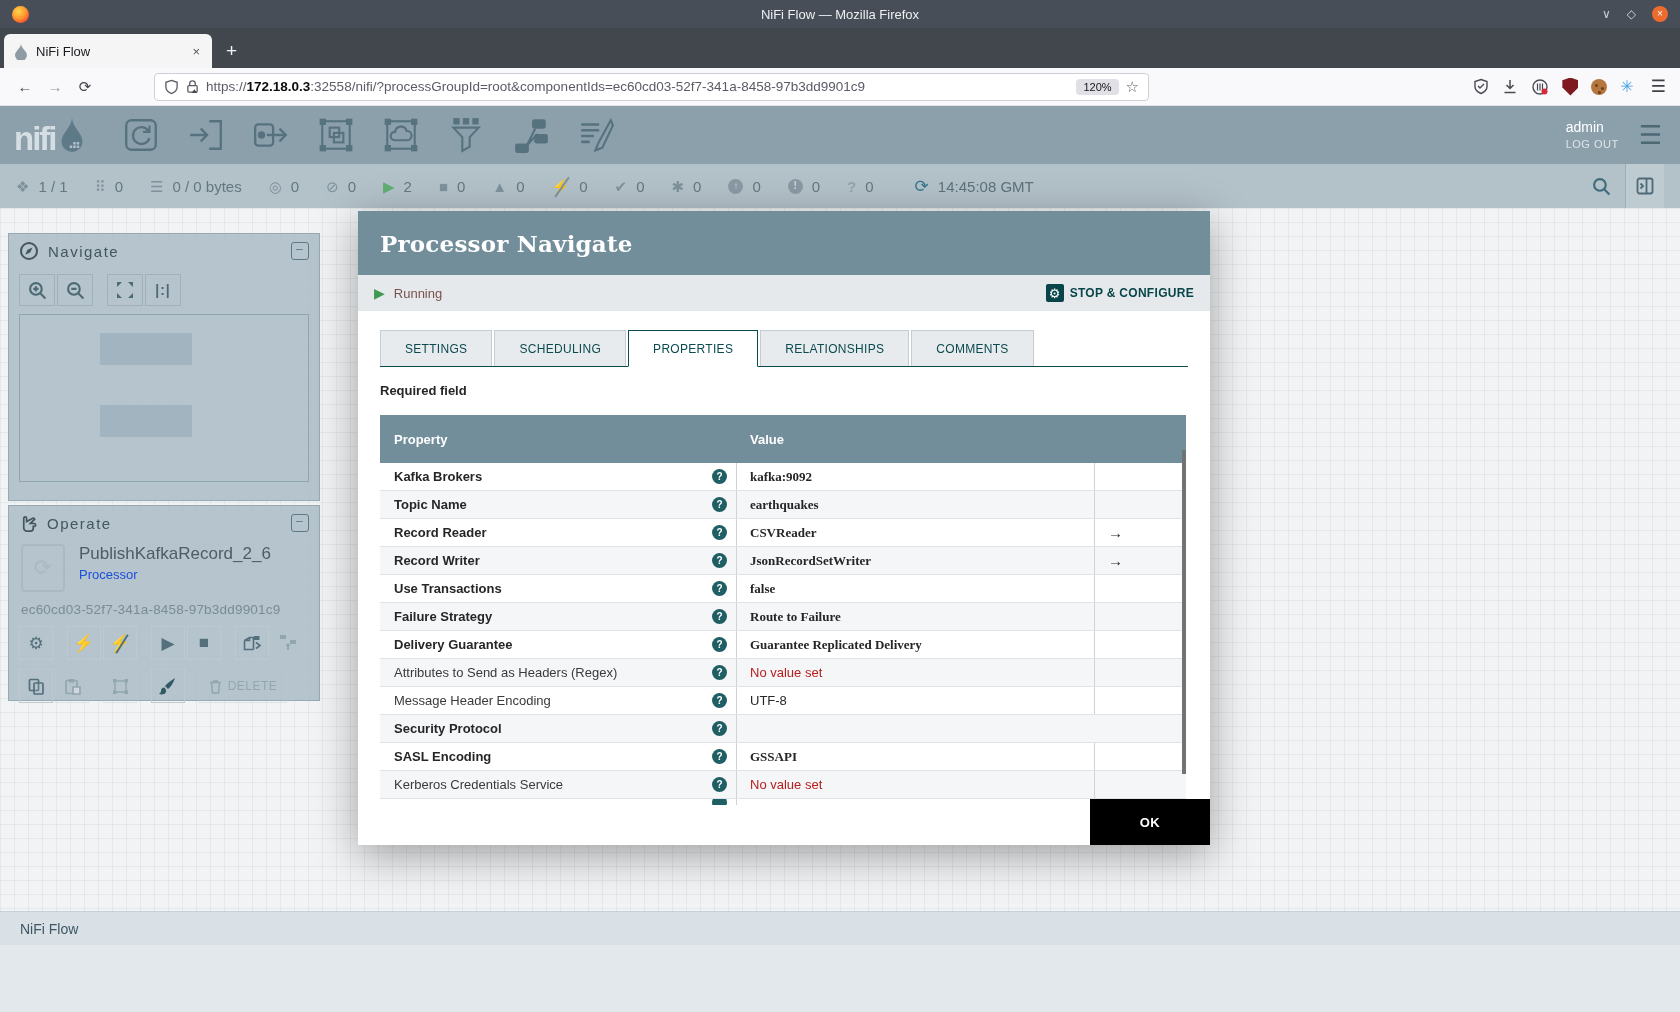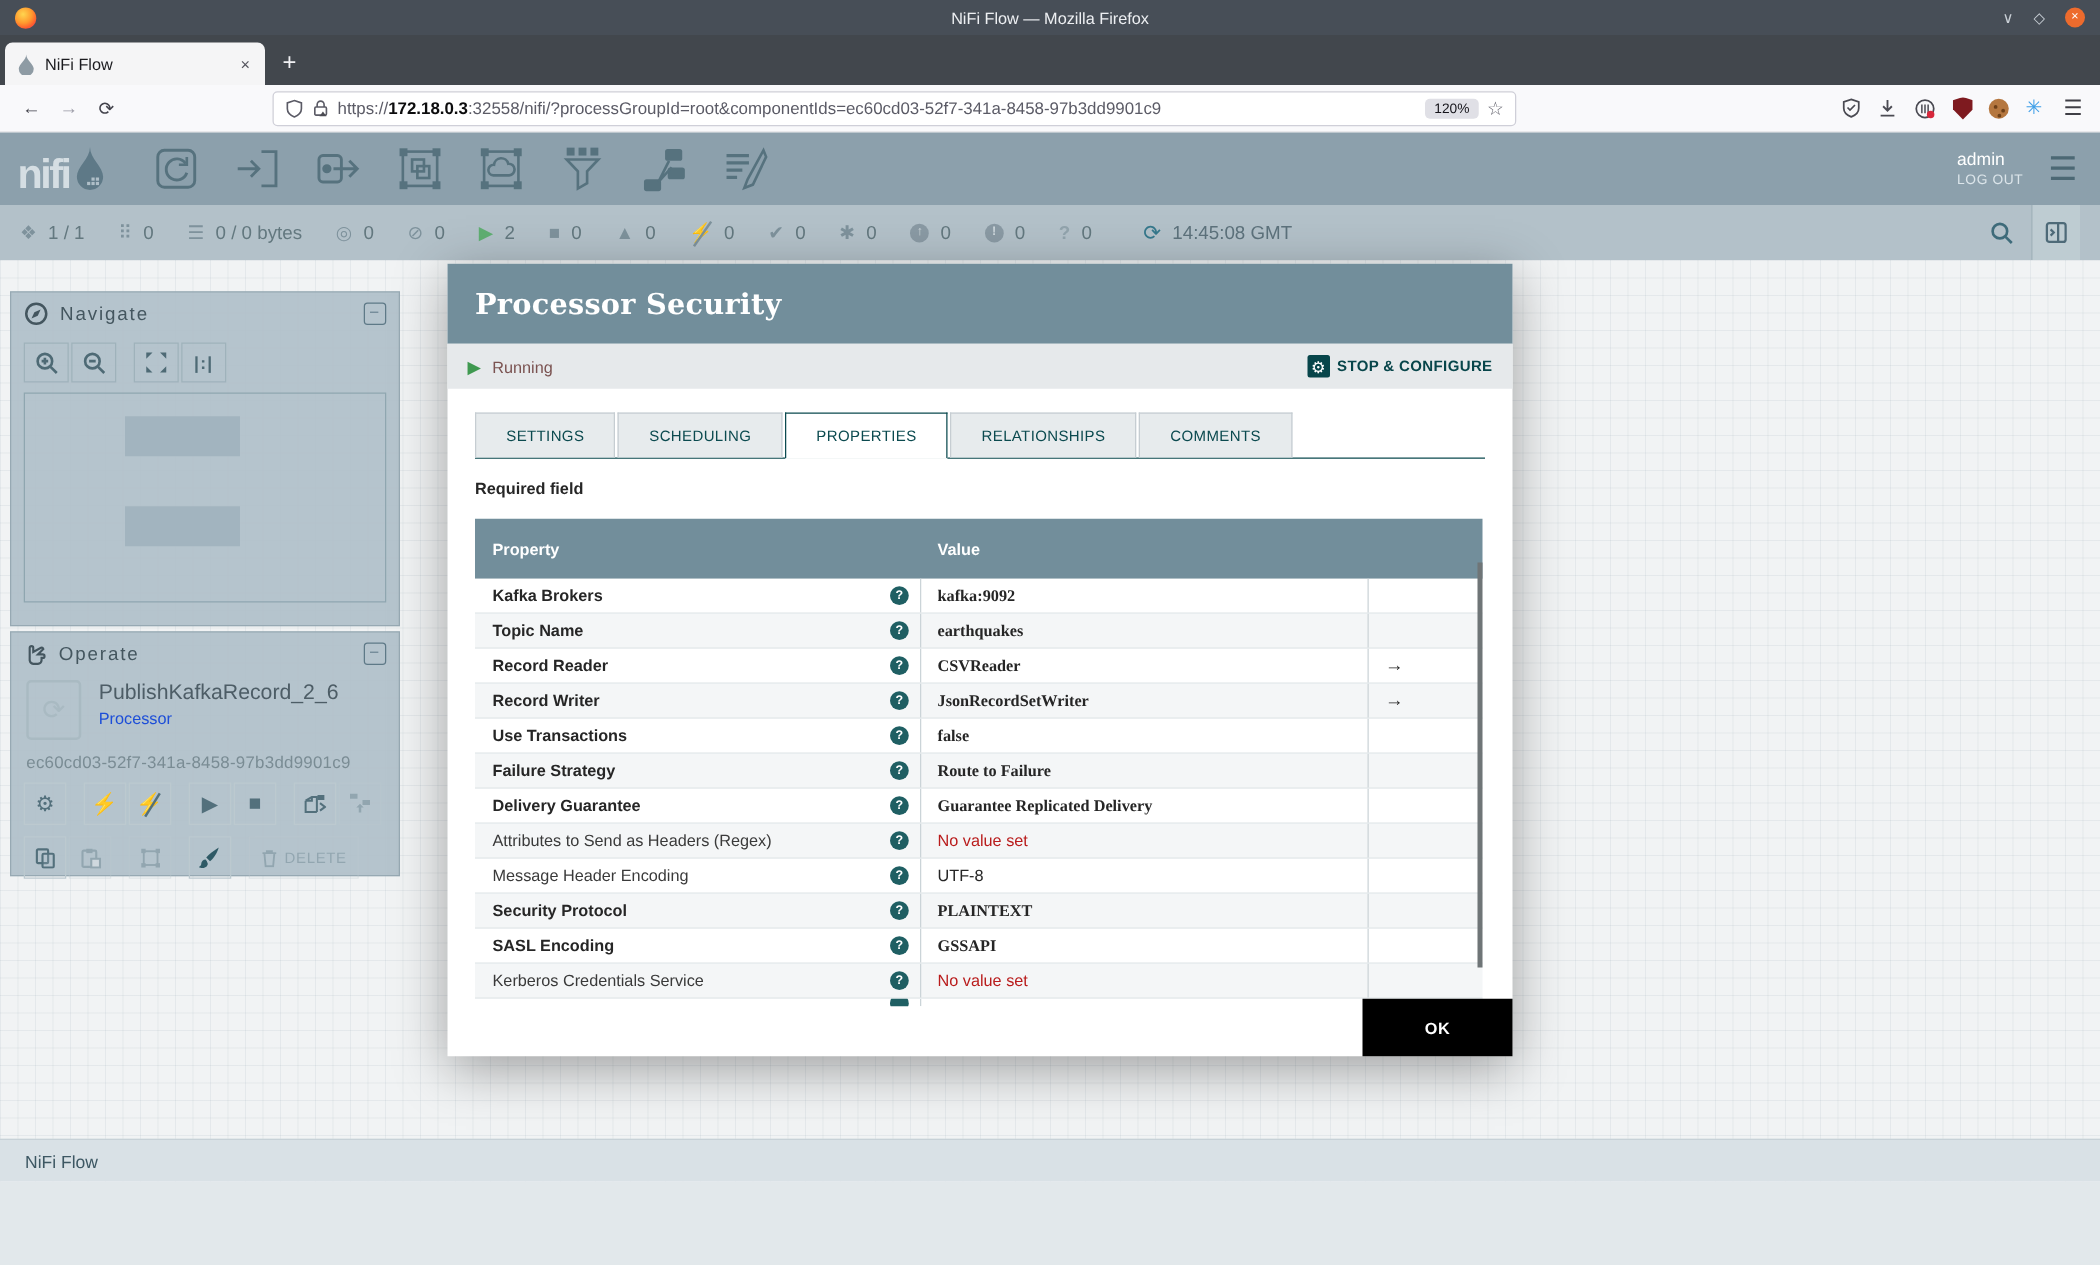--- a/index.html
+++ b/index.html
@@ -23,21 +23,21 @@
         align-items:center;gap:8px;padding:0 10px;box-sizing:border-box;font-size:13px;color:#1B1B1F;}
   .btab-label{flex:1;overflow:hidden;white-space:nowrap;}
   .btab-close{color:#55555E;font-size:13px;padding:0 2px;}
   .newtab{color:#F0F1F4;font-size:19px;margin:0 0 8px 14px;line-height:1;}
 
   .navbar{position:absolute;left:0;top:68px;right:0;height:38px;background:#F9F9FB;
           border-bottom:1px solid #E2E2E6;display:flex;align-items:center;
           padding:0 10px;box-sizing:border-box;}
   .nav-btn{width:30px;text-align:center;font-size:15px;color:#43434C;}
   .nav-btn.dim{color:#9A9AA5;}
-  .urlbar{margin-left:118px;width:995px;height:28px;background:#fff;border:1px solid #CFCFD8;
+  .urlbar{margin-left:54px;width:995px;height:28px;background:#fff;border:1px solid #CFCFD8;
           border-radius:4px;display:flex;align-items:center;padding:0 9px;box-sizing:border-box;gap:7px;}
   .url-text{flex:1;font-size:13.5px;white-space:nowrap;overflow:hidden;color:#5B5B66;}
   .url-host{color:#0C0C0D;font-weight:bold;}
   .zoom-badge{background:#E0E0E6;border-radius:4px;padding:2px 7px;font-size:11px;color:#15141A;}
   .star{font-size:15px;color:#5B5B66;}
   .ext-icons{margin-left:auto;display:flex;align-items:center;gap:13px;padding-right:4px;}
   .hamburger{font-size:17px;color:#3F3F46;margin-left:4px;}
   .ublock{width:16px;height:18px;background:#7E1A1F;clip-path:polygon(50% 0,100% 15%,100% 55%,50% 100%,0 55%,0 15%);}
   .cookie{width:16px;height:16px;border-radius:50%;background:#B5773F;position:relative;}
   .cookie::after{content:"";position:absolute;left:4px;top:5px;width:3px;height:3px;border-radius:50%;
@@ -516,21 +516,21 @@
       </div>
     </div>
 
     <div class="breadcrumb">
       <span>NiFi Flow</span>
     </div>
     <div class="footer-zone"></div>
   </div>
 
   <div class="dialog">
-    <div class="dlg-header">Processor Security</div>
+    <div class="dlg-header">Processor Navigate</div>
     <div class="dlg-status">
       <span class="run-tri">▶</span>
       <span class="run-label">Running</span>
       <div class="stopcfg">
         <span class="stopcfg-ic">⚙</span>
         <span class="stopcfg-label">STOP &amp; CONFIGURE</span>
       </div>
     </div>
     <div class="dlg-body">
       <div class="dtabs" id="dlg-tabs">
@@ -621,21 +621,20 @@
                 <span class="help">?</span>
               </div>
               <div class="vcell">UTF-8</div>
               <div class="gcell"></div>
             </div>
             <div class="prow alt">
               <div class="pcell req">
                 <span class="pname">Security Protocol</span>
                 <span class="help">?</span>
               </div>
-              <div class="vcell req">PLAINTEXT</div>
               <div class="gcell"></div>
             </div>
             <div class="prow">
               <div class="pcell req">
                 <span class="pname">SASL Encoding</span>
                 <span class="help">?</span>
               </div>
               <div class="vcell req">GSSAPI</div>
               <div class="gcell"></div>
             </div>

